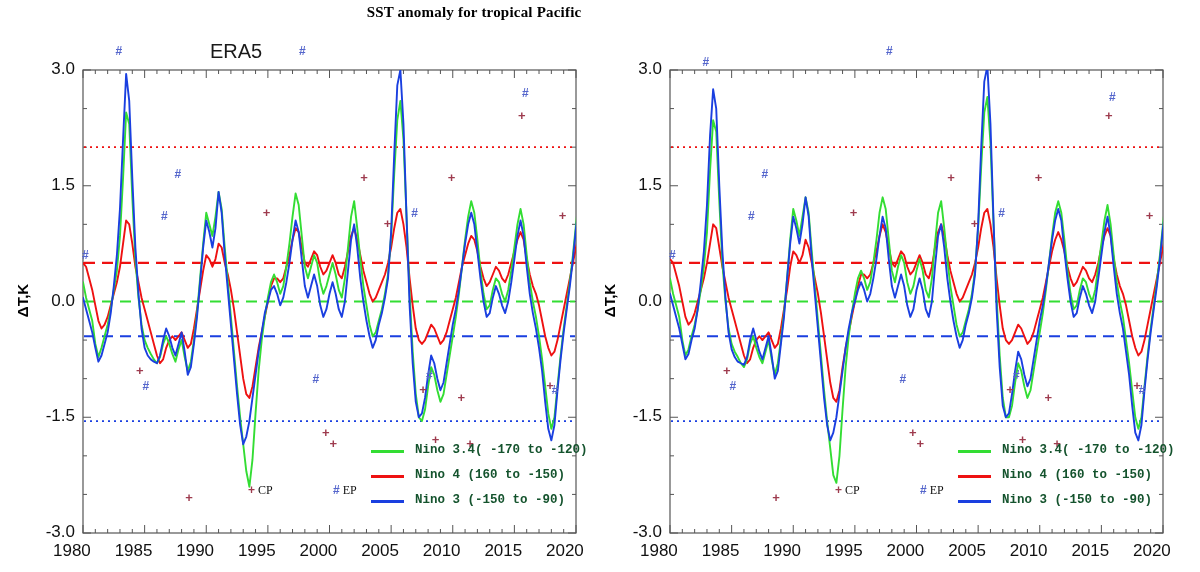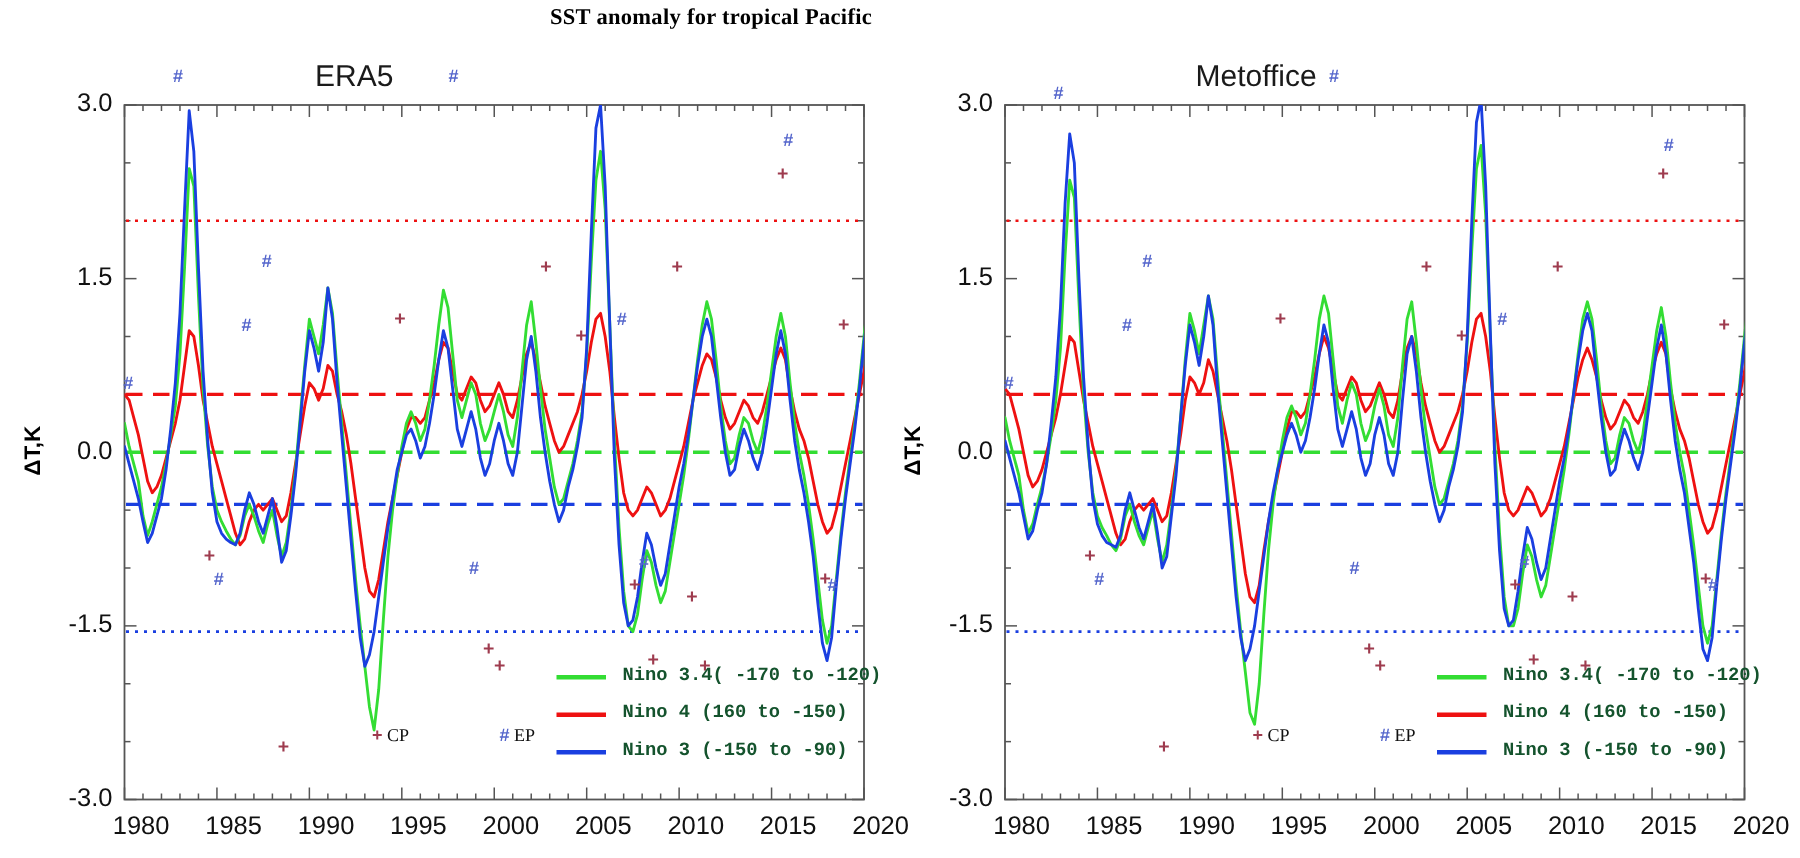--- a/index.html
+++ b/index.html
@@ -17,21 +17,21 @@
     position:absolute;font-size:20px;
     font-family:"Liberation Sans",sans-serif;color:#1a1a1a;
   }
   .ylabel{
     position:absolute;font-size:15px;font-weight:bold;
     transform:rotate(-90deg);transform-origin:50% 50%;
     white-space:nowrap;
   }
   .axis-num{position:absolute;font-size:17px;color:#111;white-space:nowrap;}
   .ytick-lab{text-align:right;}
-  .xtick-lab{text-align:right;}
+  .xtick-lab{text-align:left;}
   svg{position:absolute;top:0;left:0;overflow:visible;}
   .legend-text{
     position:absolute;font-size:12.5px;font-weight:bold;white-space:nowrap;
     font-family:Liberation Mono, monospace;color:#14532d;
   }
   .legend-swatch{position:absolute;height:3px;}
   .marker-key{position:absolute;font-size:12px;white-space:nowrap;
     font-family:"Liberation Serif",serif;color:#111;}
   .mk-plus{color:#9e3b4e;font-family:"Liberation Sans",sans-serif;font-weight:bold;}
   .mk-hash{color:#5566cc;font-family:"Liberation Sans",sans-serif;font-weight:bold;}
@@ -214,21 +214,20 @@
         <div class="marker-key" style="left: 248px; top: 483px;"><span class="mk-plus">+</span> <span>CP</span></div>
         <div class="marker-key" style="left: 333px; top: 483px;"><span class="mk-hash">#</span> <span>EP</span></div>
         <div class="legend-swatch" style="left: 371px; top: 450px; width: 33px; background: rgb(51, 221, 51);"></div>
         <div class="legend-text" style="left: 415px; top: 443px;">Nino 3.4( -170 to -120)</div>
         <div class="legend-swatch" style="left: 371px; top: 475px; width: 33px; background: rgb(238, 17, 17);"></div>
         <div class="legend-text" style="left: 415px; top: 468px;">Nino 4 (160 to -150)</div>
         <div class="legend-swatch" style="left: 371px; top: 500px; width: 33px; background: rgb(26, 63, 224);"></div>
         <div class="legend-text" style="left: 415px; top: 493px;">Nino 3 (-150 to -90)</div>
       </div>
       <div class="panel" style="left: 0px; width: 1200px;">
-        <div class="panel-title" style="left: 797px; top: 40px; width: 240px;">Metoffice</div>
         <div class="ylabel" style="left: 579px; top: 291.5px; width: 60px; text-align: center;">ΔT,K</div>
         <svg width="1200" height="572">
           <rect x="670" y="70" width="493" height="463" fill="none" stroke="#555555" stroke-width="1.2"></rect>
           <line x1="670" y1="533" x2="670" y2="525" stroke="#555555" stroke-width="1"></line>
           <line x1="670" y1="70" x2="670" y2="78" stroke="#555555" stroke-width="1"></line>
           <line x1="682.325" y1="533" x2="682.325" y2="529" stroke="#555555" stroke-width="1"></line>
           <line x1="682.325" y1="70" x2="682.325" y2="74" stroke="#555555" stroke-width="1"></line>
           <line x1="694.65" y1="533" x2="694.65" y2="529" stroke="#555555" stroke-width="1"></line>
           <line x1="694.65" y1="70" x2="694.65" y2="74" stroke="#555555" stroke-width="1"></line>
           <line x1="706.975" y1="533" x2="706.975" y2="529" stroke="#555555" stroke-width="1"></line>

